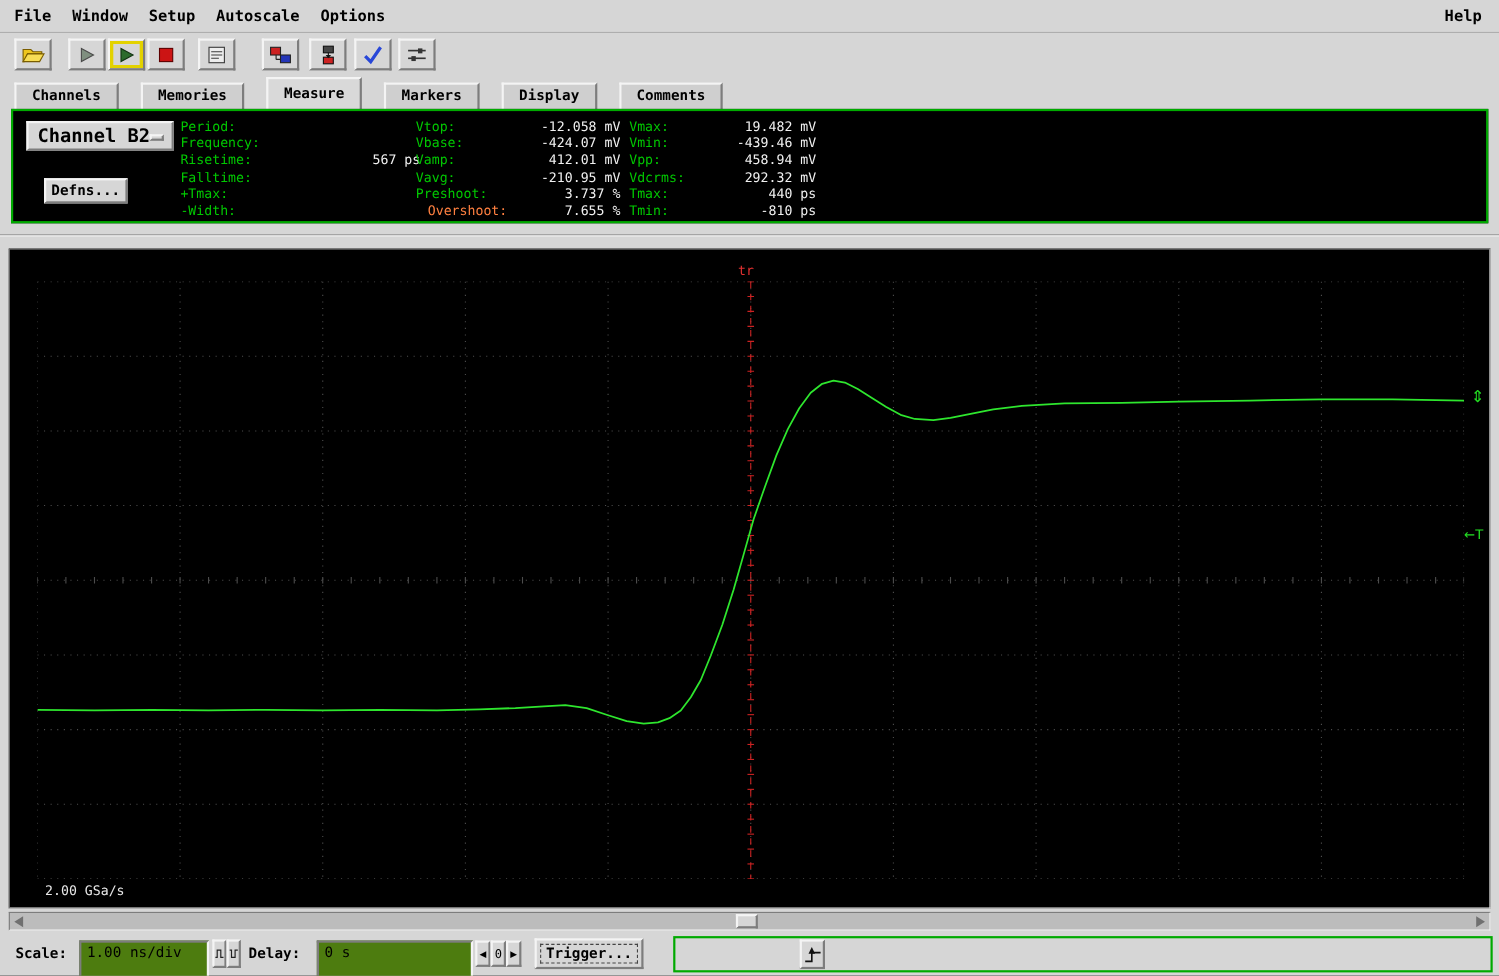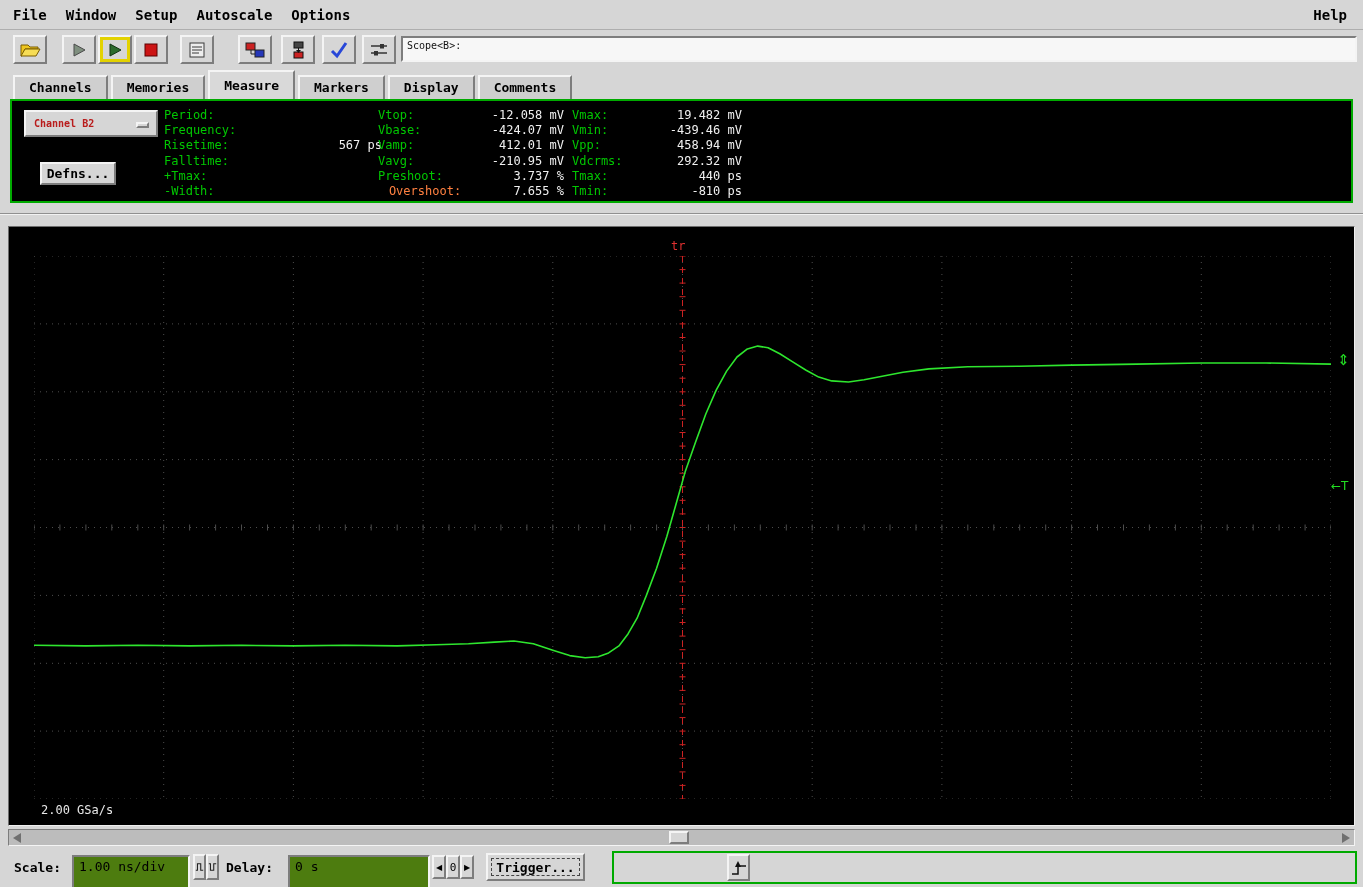--- a/index.html
+++ b/index.html
@@ -30,35 +30,35 @@
     position:absolute; top:4px; width:34px; height:29px;
     display:flex; align-items:center; justify-content:center; padding:0;
   }
   .tbtn.sel { box-shadow: inset 0 0 0 3px #e3d200; }
   .scope-field {
     position:absolute; left:401px; top:5px; width:956px; height:26px;
     background:#f7f7f7; border:2px solid; border-color:#7d7d7d #f4f4f4 #f4f4f4 #7d7d7d;
     font-size:10px; color:#111; padding:2px 4px; line-height:1.1;
   }
   
-  .tabbar { position:absolute; left:13px; top:70px; height:29px; display:flex; align-items:flex-end; gap:3px; }
+  .tabbar { position:absolute; left:13px; top:70px; height:29px; display:flex; align-items:flex-end; gap:20px; }
   .tab {
     height:24px; padding:3px 14px 0 14px; font-size:13px; font-weight:bold;
     border-top:2px solid #f4f4f4; border-left:2px solid #f4f4f4; border-right:2px solid #7d7d7d;
     background:#cfcfcf;
   }
   .tab.active { height:29px; padding-top:6px; background:#d9d9d9; }
   
   .measure-panel {
     position:absolute; left:10px; top:99px; width:1343px; height:104px;
     background:#000; border:2px solid #00aa00;
   }
   .chan-btn {
     position:absolute; left:12px; top:9px; width:134px; height:27px;
-    font-size:10px; font-weight:bold; color:#b91c1c;
+    font-size:17px; font-weight:bold; color:#000000;
     display:flex; align-items:center; padding-left:8px;
   }
   .chan-btn .omark {
     position:absolute; right:7px; top:10px; width:13px; height:6px;
     border-top:2px solid #f4f4f4; border-left:2px solid #f4f4f4;
     border-right:2px solid #7d7d7d; border-bottom:2px solid #7d7d7d;
     background:#d6d6d6;
   }
   .defns-btn {
     position:absolute; left:28px; top:61px; width:76px; height:23px;
@@ -186,21 +186,20 @@
     </svg>
   </button>
   <button class="tbtn bevel-out" style="left:362px">
     <svg width="20" height="18" viewBox="0 0 20 18">
       <line x1="2" y1="5" x2="18" y2="5" stroke="#333" stroke-width="1.5"></line>
       <rect x="11" y="3" width="4" height="4.5" fill="#333"></rect>
       <line x1="2" y1="12" x2="18" y2="12" stroke="#333" stroke-width="1.5"></line>
       <rect x="5" y="10" width="4" height="4.5" fill="#333"></rect>
     </svg>
   </button>
-  <div class="scope-field">Scope&lt;B&gt;:</div>
 </div>
 
 <div class="tabbar">
   <div class="tab">Channels</div>
   <div class="tab">Memories</div>
   <div class="tab active">Measure</div>
   <div class="tab">Markers</div>
   <div class="tab">Display</div>
   <div class="tab">Comments</div>
 </div>

